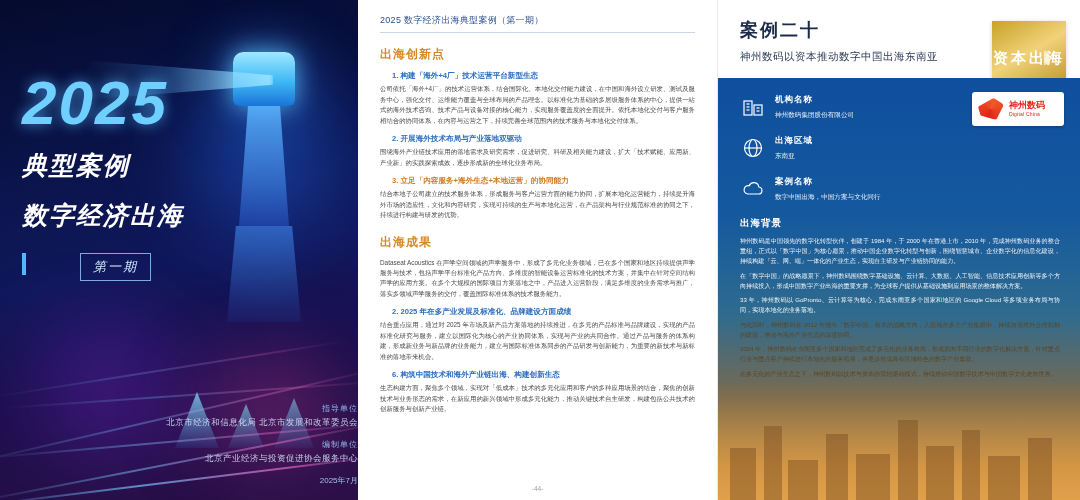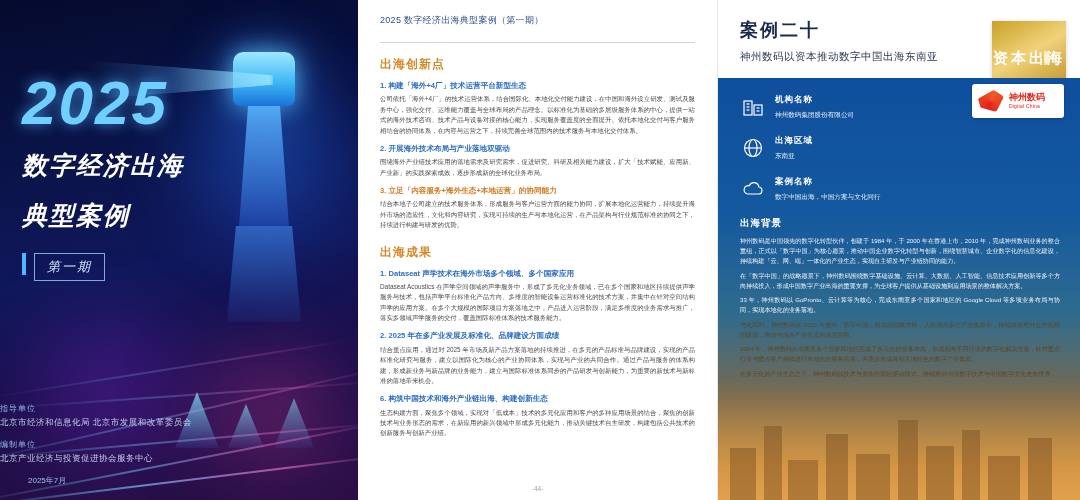--- a/index.html
+++ b/index.html
@@ -84,56 +84,56 @@
   .year {
     font-size: 62px; line-height: .95; font-weight: bold; letter-spacing: 2px;
     color: #6fd0ff;
     text-shadow: 0 0 14px rgba(80,180,255,.75);
   }
   .cover-h1 {
     margin-top: 14px;
     font-size: 25px; font-weight: bold; color: #ffffff; letter-spacing: 2px;
     line-height: 1.45;
   }
-  .issue-wrap { margin-top: 20px; display: flex; align-items: flex-start; }
+  .issue-wrap { margin-top: 20px; display: flex; align-items: flex-start; gap: 46px; }
   .issue-bar { width: 4px; height: 22px; background: #4fb8ff; margin-right: 8px; }
   .issue-box {
     border: 1px solid rgba(150,210,255,.8);
     color: #cfe9ff; font-size: 13px; letter-spacing: 2px;
     padding: 4px 12px;
   }
   .cover-foot {
     position: absolute; left: 0; right: 0; bottom: 14px;
-    text-align: left; color: rgba(215,232,255,.85);
+    text-align: right; color: rgba(215,232,255,.85);
     z-index: 5;
     margin-top: 42px;
   }
   .cf-label { font-size: 8px; letter-spacing: 1px; color: #8fb6e8; margin-bottom: 3px; }
   .cf-orgs { font-size: 8.5px; letter-spacing: .5px; margin-bottom: 10px; }
   .cf-date { font-size: 8px; color: #9ec0ea; margin-top: 10px; padding-left: 28px; }
 
   
   .mid {
     position: relative;
     width: 360px; height: 500px; flex: 0 0 360px;
     background: #ffffff;
     padding: 14px 22px 18px 22px;
     border-right: 1px solid #e8e8e8;
   }
   .mid-head {
-    font-size: 9px; color: #2c4f8a; padding-bottom: 15px;
+    font-size: 9px; color: #2c4f8a; padding-bottom: 5px;
     border-bottom: 1px solid #c9d6e8;
     letter-spacing: .3px;
   }
   .sec-title {
     margin: 13px 0 7px 0;
     font-size: 12px; font-weight: bold; color: #d58a2a; letter-spacing: 1px;
   }
   .sub-title {
-    font-size: 7.6px; font-weight: bold; color: #2f6fc0; margin: 7px 0 3px 0; line-height: 1.5;
+    font-size: 7.6px; font-weight: bold; color: #2f6fc0; margin: 7px 0 3px 12px; line-height: 1.5;
   }
   .sub-title.orange { color: #d07b20; }
   .para {
     font-size: 6.4px; color: #4a4a4a; line-height: 1.62; text-align: justify;
     margin-bottom: 4px;
   }
   .mid-foot {
     position: absolute; left: 0; right: 0; bottom: 8px;
     text-align: center; font-size: 6.5px; color: #9aa3ad;
   }
@@ -177,21 +177,21 @@
     position: absolute; left: 0; right: 0; bottom: 0; height: 120px;
     background:
       linear-gradient(0deg, rgba(225,160,70,.55) 0%, rgba(210,140,60,0) 100%);
     pointer-events: none;
   }
   .city-b {
     position: absolute; bottom: 0;
     background: rgba(120,75,30,.45);
   }
   .logo-chip {
-    position: absolute; right: 16px; top: 6px;
+    position: absolute; right: 16px; top: 14px;
     width: 92px; height: 34px; background: #ffffff; border-radius: 3px;
     display: flex; align-items: center; padding: 0 6px;
     box-shadow: 0 1px 3px rgba(0,0,0,.25);
   }
   .logo-swoosh {
     width: 26px; height: 22px; border-radius: 50%;
     background: conic-gradient(from 200deg, #e2231a, #f05a28, #e2231a);
     clip-path: polygon(0 40%, 60% 0, 100% 30%, 70% 100%, 10% 80%);
     margin-right: 5px;
   }
@@ -243,22 +243,22 @@
       <div class="streak" style="left:-30px; bottom:18px; width:420px; transform:rotate(-7deg);"></div>
       <div class="streak" style="left:-40px; bottom:36px; width:430px; transform:rotate(-11deg); opacity:.55;"></div>
       <div class="streak" style="left:-20px; bottom:58px; width:400px; transform:rotate(-5deg); opacity:.45;"></div>
       <div class="streak" style="left:-50px; bottom:82px; width:440px; transform:rotate(-13deg); opacity:.38;"></div>
       <div class="streak" style="left:0px; bottom:104px; width:380px; transform:rotate(-4deg); opacity:.3;"></div>
       <div class="streak" style="left:-10px; bottom:130px; width:360px; transform:rotate(-9deg); opacity:.25;"></div>
     </div>
 
     <div class="cover-title">
       <div class="year">2025</div>
+      <div class="cover-h1">典型案例</div>
       <div class="cover-h1">数字经济出海</div>
-      <div class="cover-h1">典型案例</div>
       <div class="issue-wrap">
         <div class="issue-bar"></div>
         <div class="issue-box">第一期</div>
       </div>
     </div>
 
     <div class="cover-foot">
       <div class="cf-label">指导单位</div>
       <div class="cf-orgs">北京市经济和信息化局    北京市发展和改革委员会</div>
       <div class="cf-label">编制单位</div>
@@ -272,21 +272,20 @@
 
     <div class="sec-title">出海创新点</div>
     <div class="sub-title">1. 构建「海外+4厂」技术运营平台新型生态</div>
     <div class="para">公司依托「海外+4厂」的技术运营体系，结合国际化、本地化交付能力建设，在中国和海外设立研发、测试及服务中心，强化交付、运维能力覆盖与全球布局的产品理念。以标准化为基础的多层级服务体系的中心，提供一站式的海外技术咨询、技术产品与设备对接的核心能力，实现服务覆盖度的全面提升。依托本地化交付与客户服务相结合的协同体系，在内容与运营之下，持续完善全球范围内的技术服务与本地化交付体系。</div>
     <div class="sub-title">2. 开展海外技术布局与产业落地双驱动</div>
     <div class="para">围绕海外产业链技术应用的落地需求及研究需求，促进研究、科研及相关能力建设，扩大「技术赋能、应用新、产业新」的实践探索成效，逐步形成新的全球化业务布局。</div>
     <div class="sub-title orange">3. 立足「内容服务+海外生态+本地运营」的协同能力</div>
     <div class="para">结合本地子公司建立的技术服务体系，形成服务与客户运营方面的能力协同，扩展本地化运营能力，持续提升海外市场的适应性，文化和内容研究，实现可持续的生产与本地化运营，在产品架构与行业规范标准的协同之下，持续进行构建与研发的优势。</div>
 
     <div class="sec-title">出海成果</div>
-    <div class="sub-title">1. Dataseat 声学技术在海外市场多个领域、多个国家应用</div>
     <div class="para">Dataseat Acoustics 在声学空间领域的声学服务中，形成了多元化业务领域，已在多个国家和地区持续提供声学服务与技术，包括声学平台标准化产品方向、多维度的智能设备运营标准化的技术方案，并集中在针对空间结构声学的应用方案。在多个大规模的国际项目方案落地之中，产品进入运营阶段，满足多维度的业务需求与推广，落实多领域声学服务的交付，覆盖国际标准体系的技术服务能力。</div>
     <div class="sub-title">2. 2025 年在多产业发展及标准化、品牌建设方面成绩</div>
     <div class="para">结合重点应用，通过对 2025 年市场及新产品方案落地的持续推进，在多元的产品标准与品牌建设，实现的产品标准化研究与服务，建立以国际化为核心的产业协同体系，实现与产业的共同合作。通过产品与服务的体系构建，形成新业务与新品牌的业务能力，建立与国际标准体系同步的产品研发与创新能力，为重要的新技术与新标准的落地带来机会。</div>
     <div class="sub-title">6. 构筑中国技术和海外产业链出海、构建创新生态</div>
     <div class="para">生态构建方面，聚焦多个领域，实现对「低成本」技术的多元化应用和客户的多种应用场景的结合，聚焦的创新技术与业务形态的需求，在新应用的新兴领域中形成多元化能力，推动关键技术自主研发，构建包括公共技术的创新服务与创新产业链。</div>
 
     <div class="mid-foot">-44-</div>
   </div>
 
   <div class="right">

